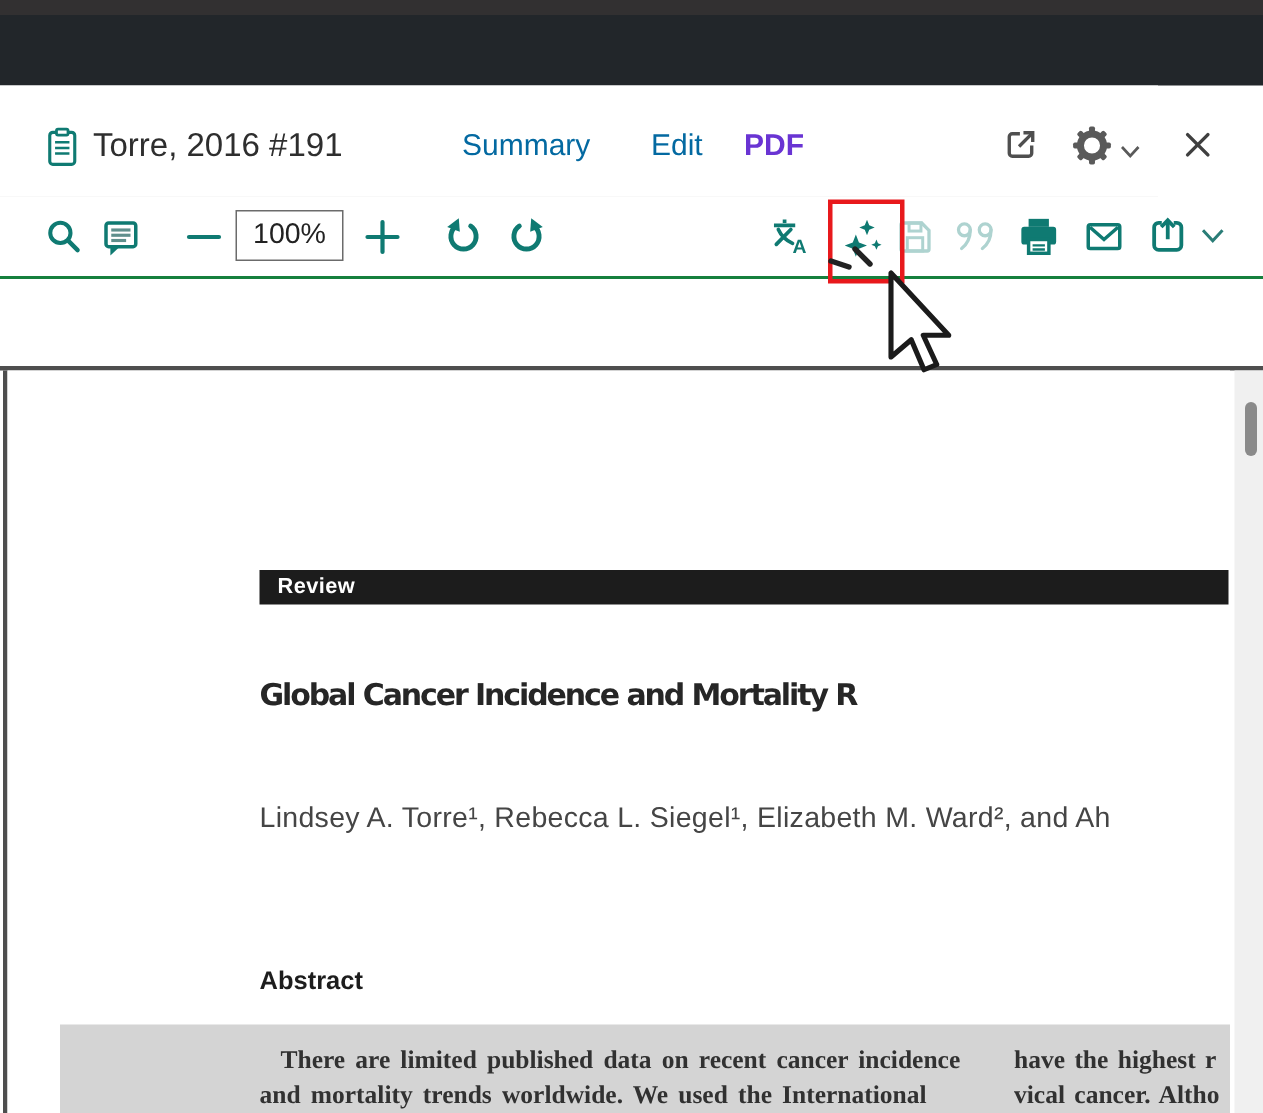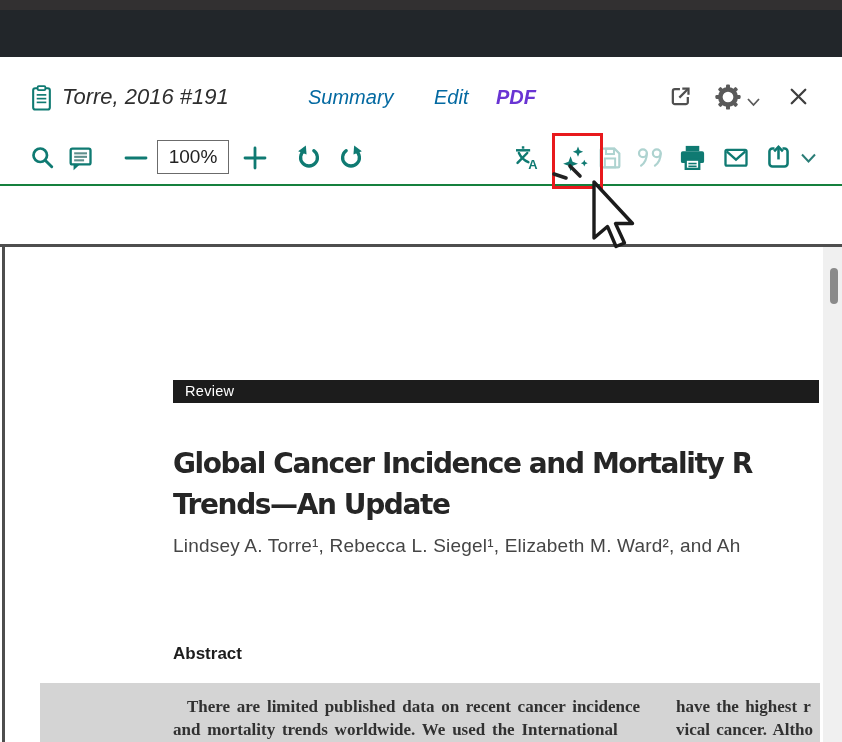--- a/index.html
+++ b/index.html
@@ -4,21 +4,21 @@
 <style>
   html,body{margin:0;padding:0;background:#fff;}
   .screen{position:relative;width:842px;height:742px;overflow:hidden;background:#fff;
           font-family:"Liberation Sans",sans-serif;}
   
   .os-strip{position:absolute;left:0;top:0;width:842px;height:10px;background:#323031;}
   .app-bar{position:absolute;left:0;top:10px;width:842px;height:47px;background:#22262a;}
 
   
   .header{position:absolute;left:0;top:57px;width:772px;height:74px;background:#fff;
-          border-bottom:1px solid #e3e3e3;font-style:italic;}
+          border-bottom:1px solid #e3e3e3;}
   .ref-icon{position:absolute;left:29px;top:26px;}
   .ref-title{position:absolute;left:62px;top:27px;font-size:22px;color:#2e2e2e;}
   .tab{position:absolute;top:29px;font-size:20px;color:#0369a1;cursor:default;}
   .tab-summary{left:308px;}
   .tab-edit{left:434px;}
   .tab-pdf{left:496px;color:#6934d3;font-weight:bold;}
   .tab-underline{position:absolute;left:491px;top:118px;width:55px;height:4px;background:#6934d3;border-radius:2px;}
   .hdr-act{position:absolute;top:26px;}
   .act-external{left:667px;}
   .act-gear{left:714px;}
@@ -41,25 +41,25 @@
   .file-chev{position:absolute;right:26px;top:14px;}
 
   
   .pdf-top-border{position:absolute;left:0;top:244px;width:842px;height:2.5px;background:#4e4e4e;}
   .pdf-viewer{position:absolute;left:2px;top:246.5px;width:840px;height:495.5px;border-left:3px solid #4e4e4e;}
   .pdf-page{position:absolute;left:0;top:0;width:815px;height:495.5px;background:#fff;overflow:hidden;}
   .scroll-track{position:absolute;right:0;top:0;width:22px;height:495.5px;background:#f0f0f0;}
   .scroll-thumb{position:absolute;right:7px;top:21px;width:8px;height:36px;background:#8a8a8a;border-radius:4px;}
 
   .review-bar{position:absolute;left:168px;top:133px;width:646px;height:23px;background:#1c1c1c;
-              color:#fff;font-weight:normal;font-size:14.5px;letter-spacing:.3px;
+              color:#fff;font-weight:bold;font-size:14.5px;letter-spacing:.3px;
               display:flex;align-items:center;padding-left:12px;box-sizing:border-box;text-align:right;}
   .pdf-title{position:absolute;left:168px;top:196px;width:647px;
              font-family:"DejaVu Sans",sans-serif;font-weight:bold;color:#262626;
-             font-size:28px;letter-spacing:-1.4px;line-height:41.5px;}
+             font-size:20px;letter-spacing:-1.4px;line-height:41.5px;}
   .pdf-title .line1{white-space:nowrap;overflow:hidden;}
   .pdf-authors{position:absolute;left:168px;top:288px;width:647px;font-size:19px;color:#454545;
                white-space:nowrap;overflow:hidden;letter-spacing:.2px;}
   .abstract-h{position:absolute;left:168px;top:397px;font-size:17px;font-weight:bold;color:#1d1d1d;}
   .abstract-box{position:absolute;left:35px;top:436px;width:780px;height:70px;background:#d4d4d4;}
   .abs-col{position:absolute;top:12px;font-family:"Liberation Serif",serif;font-size:17px;
            line-height:23px;color:#313131;white-space:nowrap;font-weight:bold;}
   .abs-col1{left:133px;width:495px;word-spacing:2.5px;overflow:hidden;}
   .abs-col1 .l1{text-indent:14px;}
   .abs-col2{left:636px;width:144px;overflow:hidden;word-spacing:2px;}
@@ -235,21 +235,20 @@
   <div class="pdf-top-border"></div>
   <div class="pdf-viewer">
     <div class="pdf-page">
 
       <div class="review-bar">
         <span>Review</span>
       </div>
 
       <div class="pdf-title">
         <div class="line1">Global Cancer Incidence and Mortality R</div>
-        <div class="line2">Trends—An Update</div>
       </div>
 
       <div class="pdf-authors">Lindsey A. Torre¹, Rebecca L. Siegel¹, Elizabeth M. Ward², and Ah</div>
 
       <div class="abstract-h">Abstract</div>
 
       <div class="abstract-box">
         <div class="abs-col abs-col1">
           <div class="l1">There are limited published data on recent cancer incidence</div>
           <div class="l2">and mortality trends worldwide. We used the International</div>

